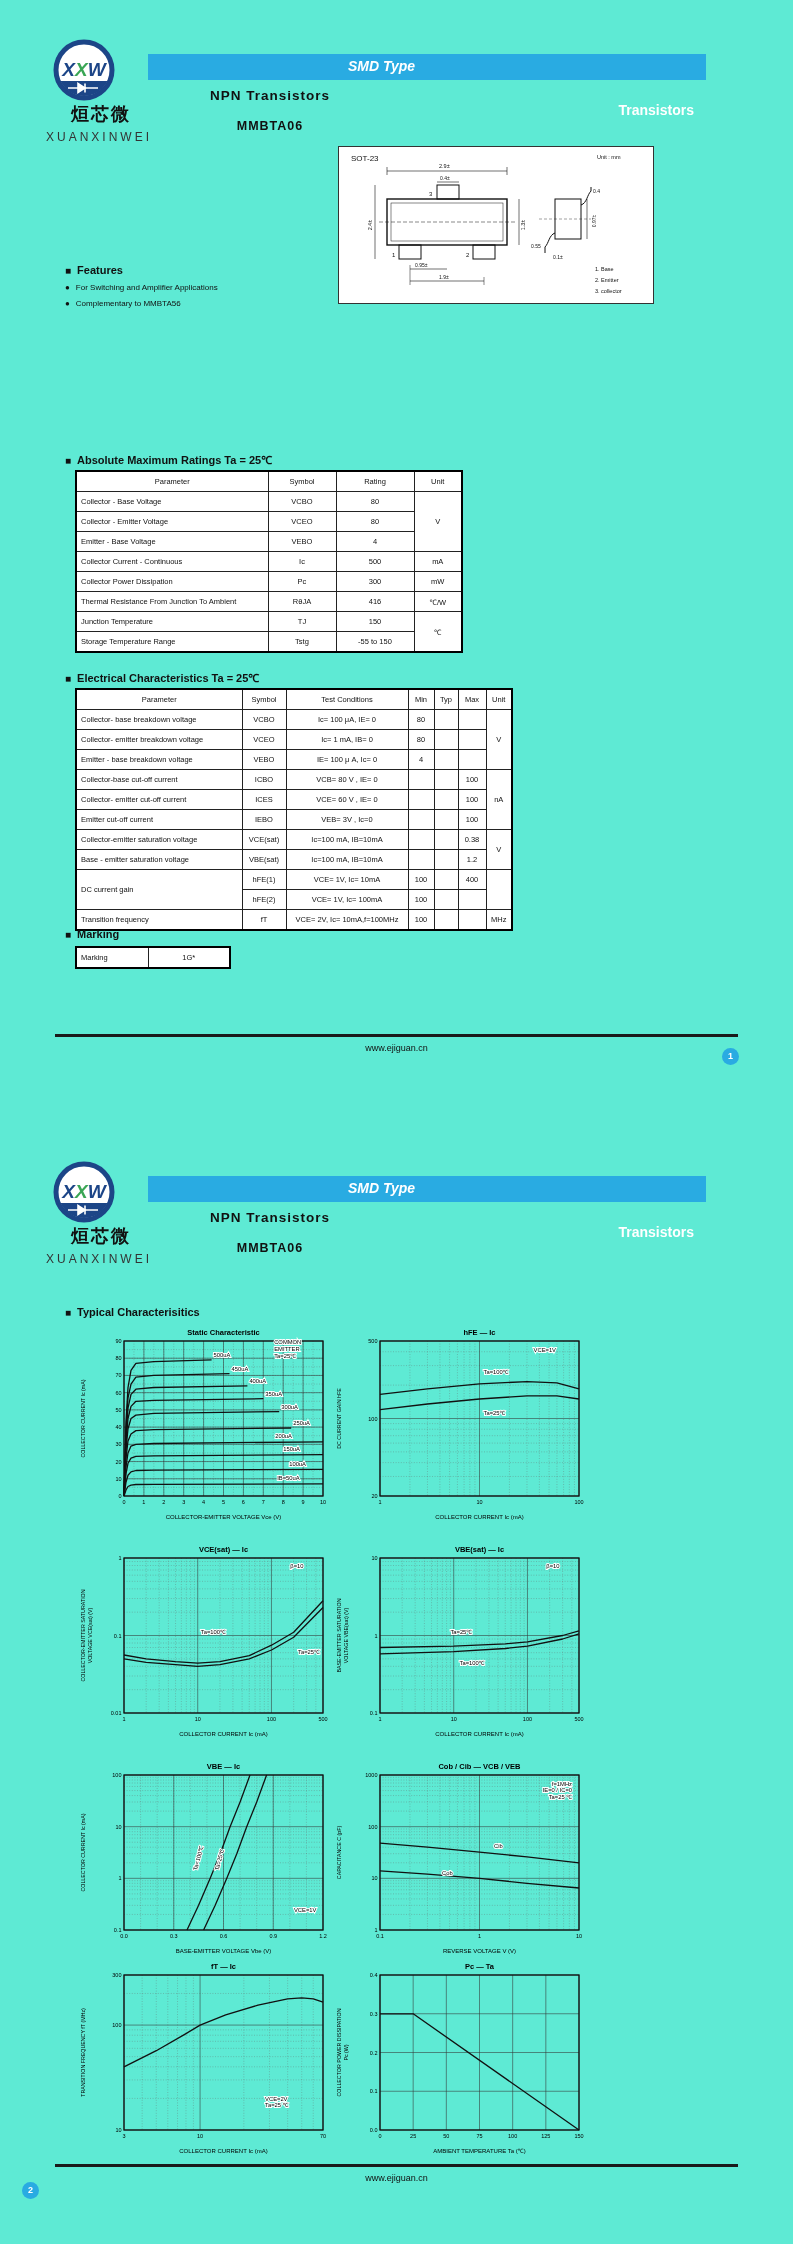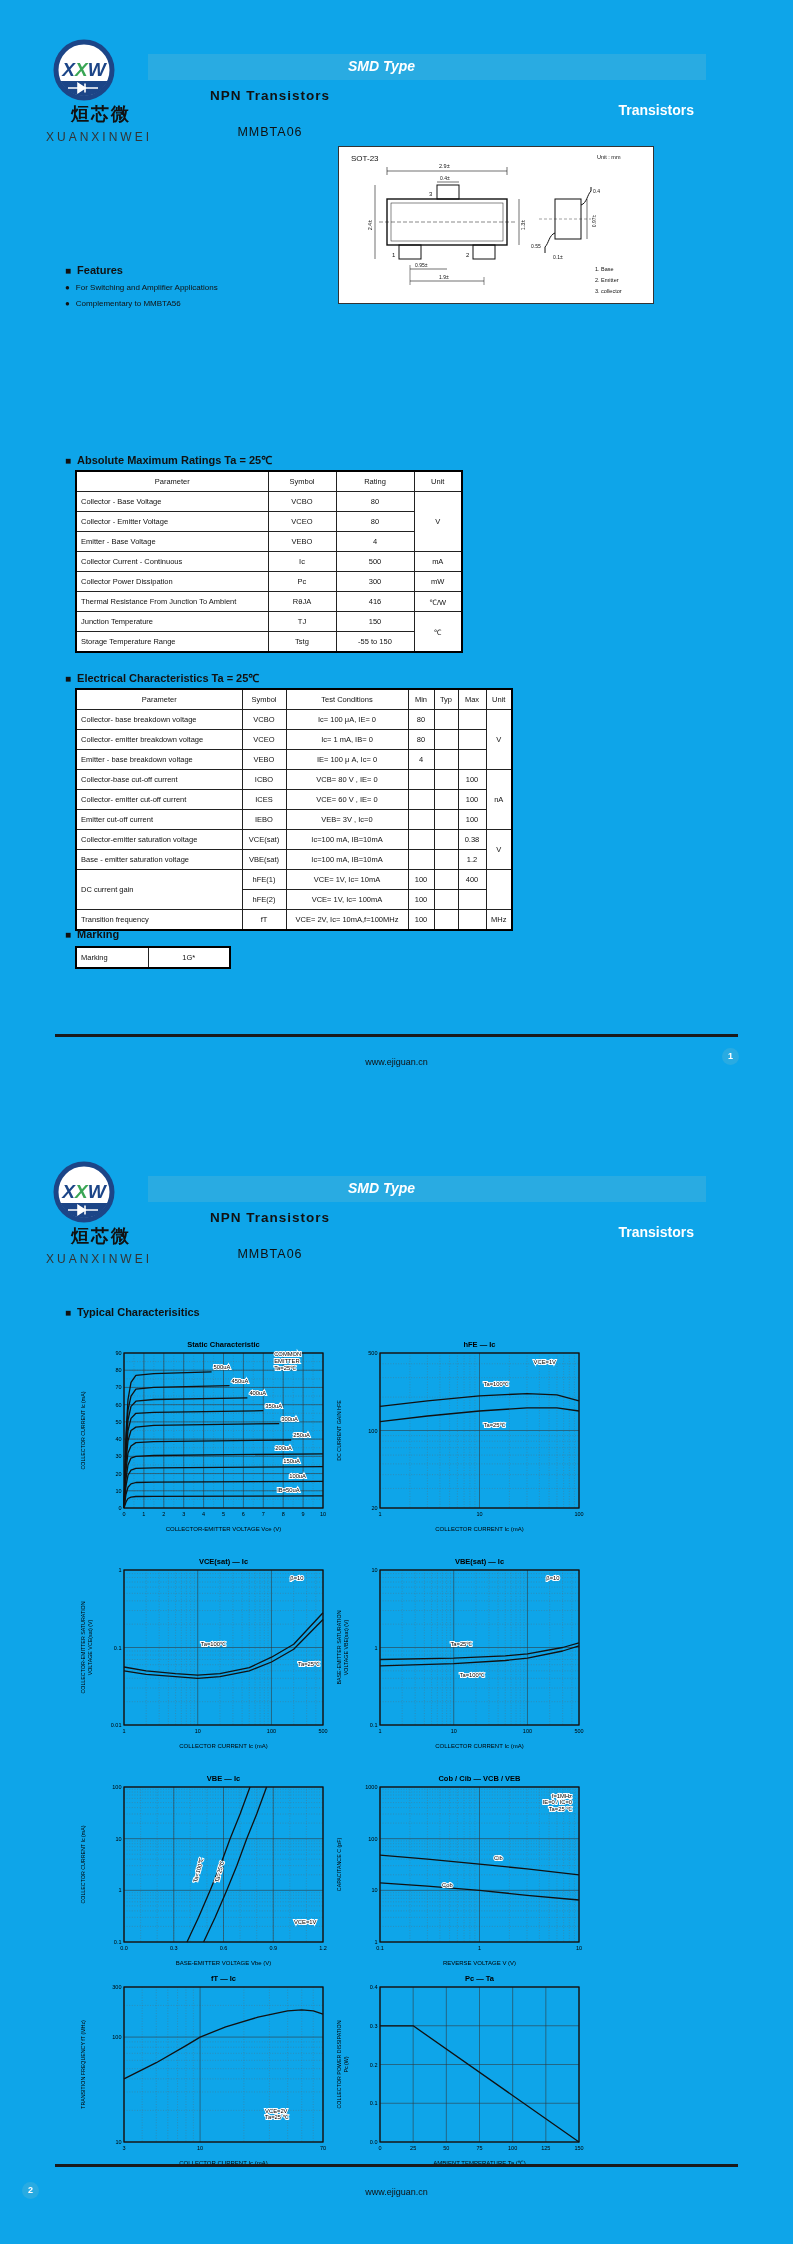--- a/index.html
+++ b/index.html
@@ -1,49 +1,49 @@
 <!DOCTYPE html>
 <html><head>
 <meta charset="utf-8">
 <style>
   html,body{margin:0;padding:0;background:#e8e8e8;}
-  .sheet{position:relative;width:793px;height:2244px;background:#0ea5e9;margin:0 auto;
+  .sheet{position:relative;width:793px;height:2244px;background:#5eead4;margin:0 auto;
          font-family:"Liberation Sans",sans-serif;color:#111;overflow:hidden;}
   .abs{position:absolute;}
   
   .logo-circle{position:absolute;left:52px;top:0;}
   .logo-zh{position:absolute;left:46px;top:64px;width:110px;text-align:center;
            font-size:18px;font-weight:bold;letter-spacing:2px;}
   .logo-en{position:absolute;left:46px;top:92px;width:110px;text-align:left;
            font-size:12px;letter-spacing:3px;color:#333;}
   .banner{position:absolute;left:148px;top:16px;width:558px;height:26px;background:#29ABE2;}
   .banner span{position:absolute;top:4px;color:#fff;font-weight:bold;font-size:14px;}
   .banner .b-left{left:200px;font-style:italic;}
   .banner .b-right{right:12px;margin-top:44px;}
   .doc-title{position:absolute;left:150px;top:50px;width:240px;text-align:center;}
   .doc-title .t1{font-size:13.5px;font-weight:bold;letter-spacing:1px;}
-  .doc-title .t2{font-size:12.5px;font-weight:normal;margin-top:22px;letter-spacing:1px;}
+  .doc-title .t2{font-size:12.5px;font-weight:bold;margin-top:16px;letter-spacing:1px;}
   
   .sec-h{font-weight:bold;font-size:11px;}
   .sec-h .mark{font-size:10px;margin-right:6px;}
   .feat-item{font-size:8px;margin-top:7px;}
   .feat-item .mark{font-size:8px;margin-right:6px;}
   
   table{border-collapse:collapse;table-layout:fixed;font-size:7.5px;border:2px solid #000000;background:#fff;}
   th,td{border:1px solid #222;padding:1px 4px;text-align:center;height:17px;font-weight:normal;
         overflow:hidden;white-space:nowrap;}
   td:first-child{text-align:left;}
   td.c{text-align:center;}
   
   .pkg{border:1.5px solid #333;background:#fff;}
   
-  .foot{border-top:3px solid #1a1a1a;text-align:center;font-size:9px;padding-top:20px;}
+  .foot{border-top:3px solid #1a1a1a;text-align:center;font-size:9px;padding-top:6px;}
   .pagenum{width:17px;height:17px;border-radius:50%;background:#29ABE2;color:#fff;
            font-size:9px;font-weight:bold;text-align:center;line-height:17px;}
-  .chart{width:252px;margin-top:12px;}
+  .chart{width:252px;}
   svg text{font-family:"Liberation Sans",sans-serif;}
 </style>
 </head>
 <body>
 
 <div class="sheet">
 
   <div class="abs" style="left:0;top:38px;width:793px;height:110px">
     <div class="logo-circle">
       <svg width="64" height="64" viewBox="0 0 64 64">

